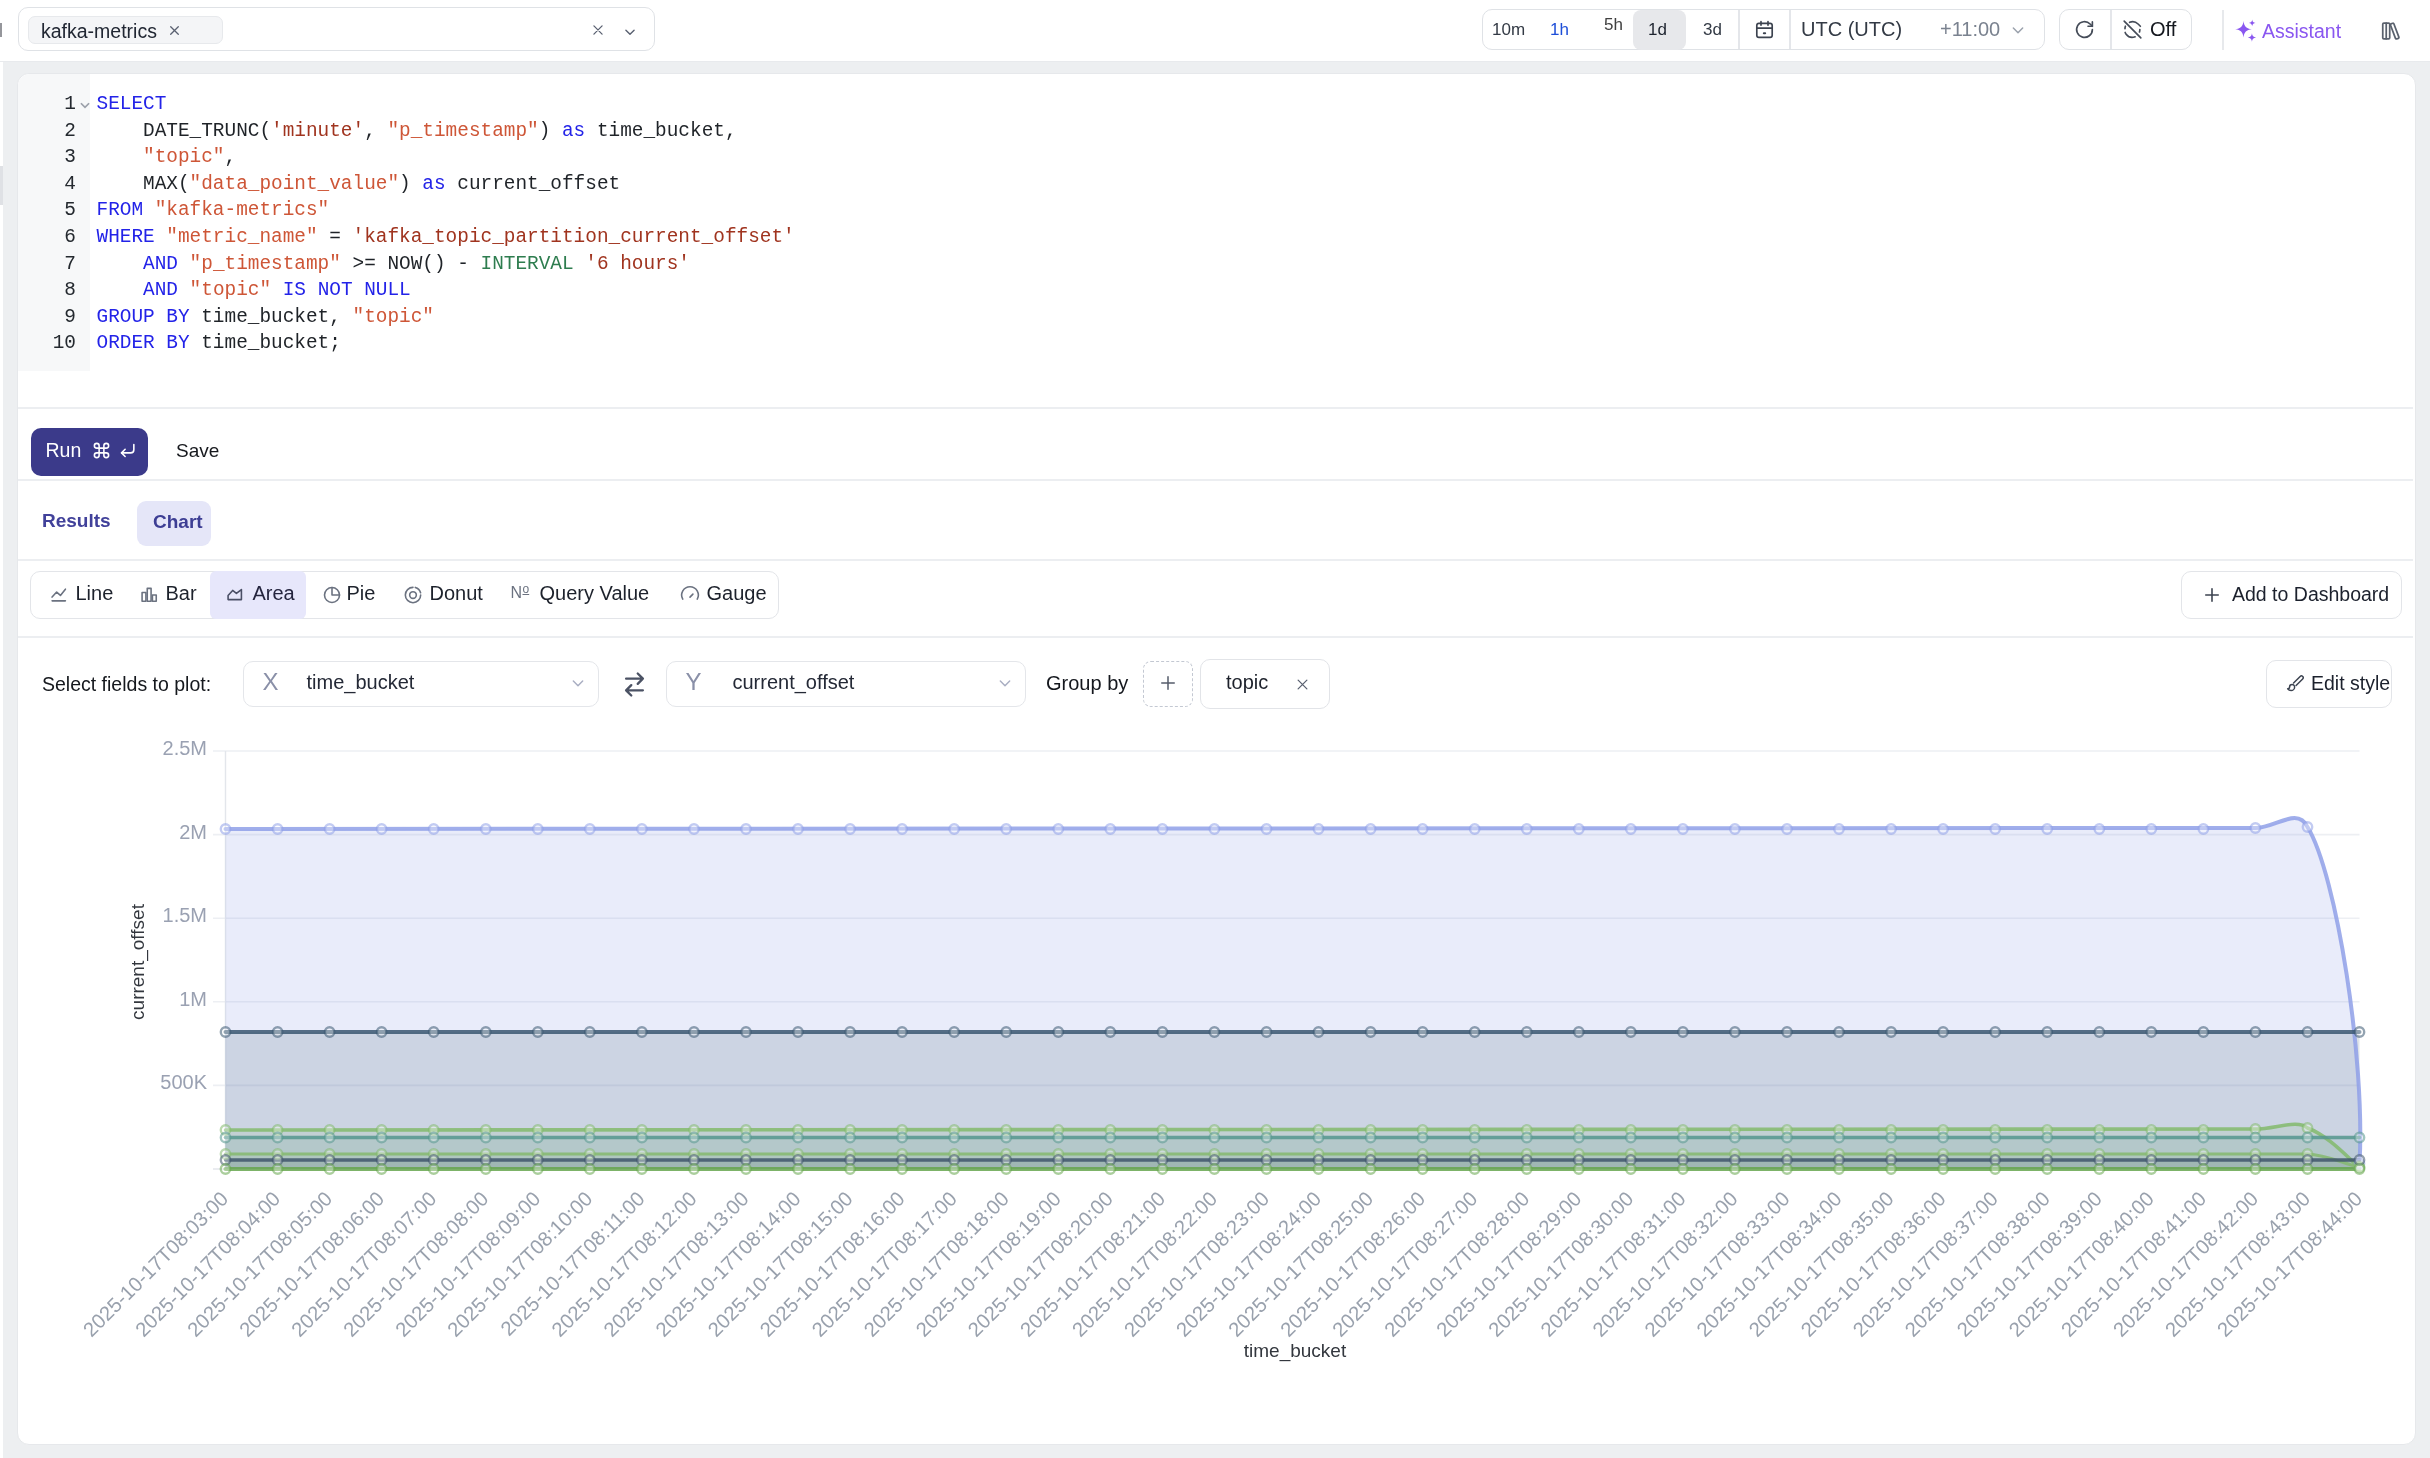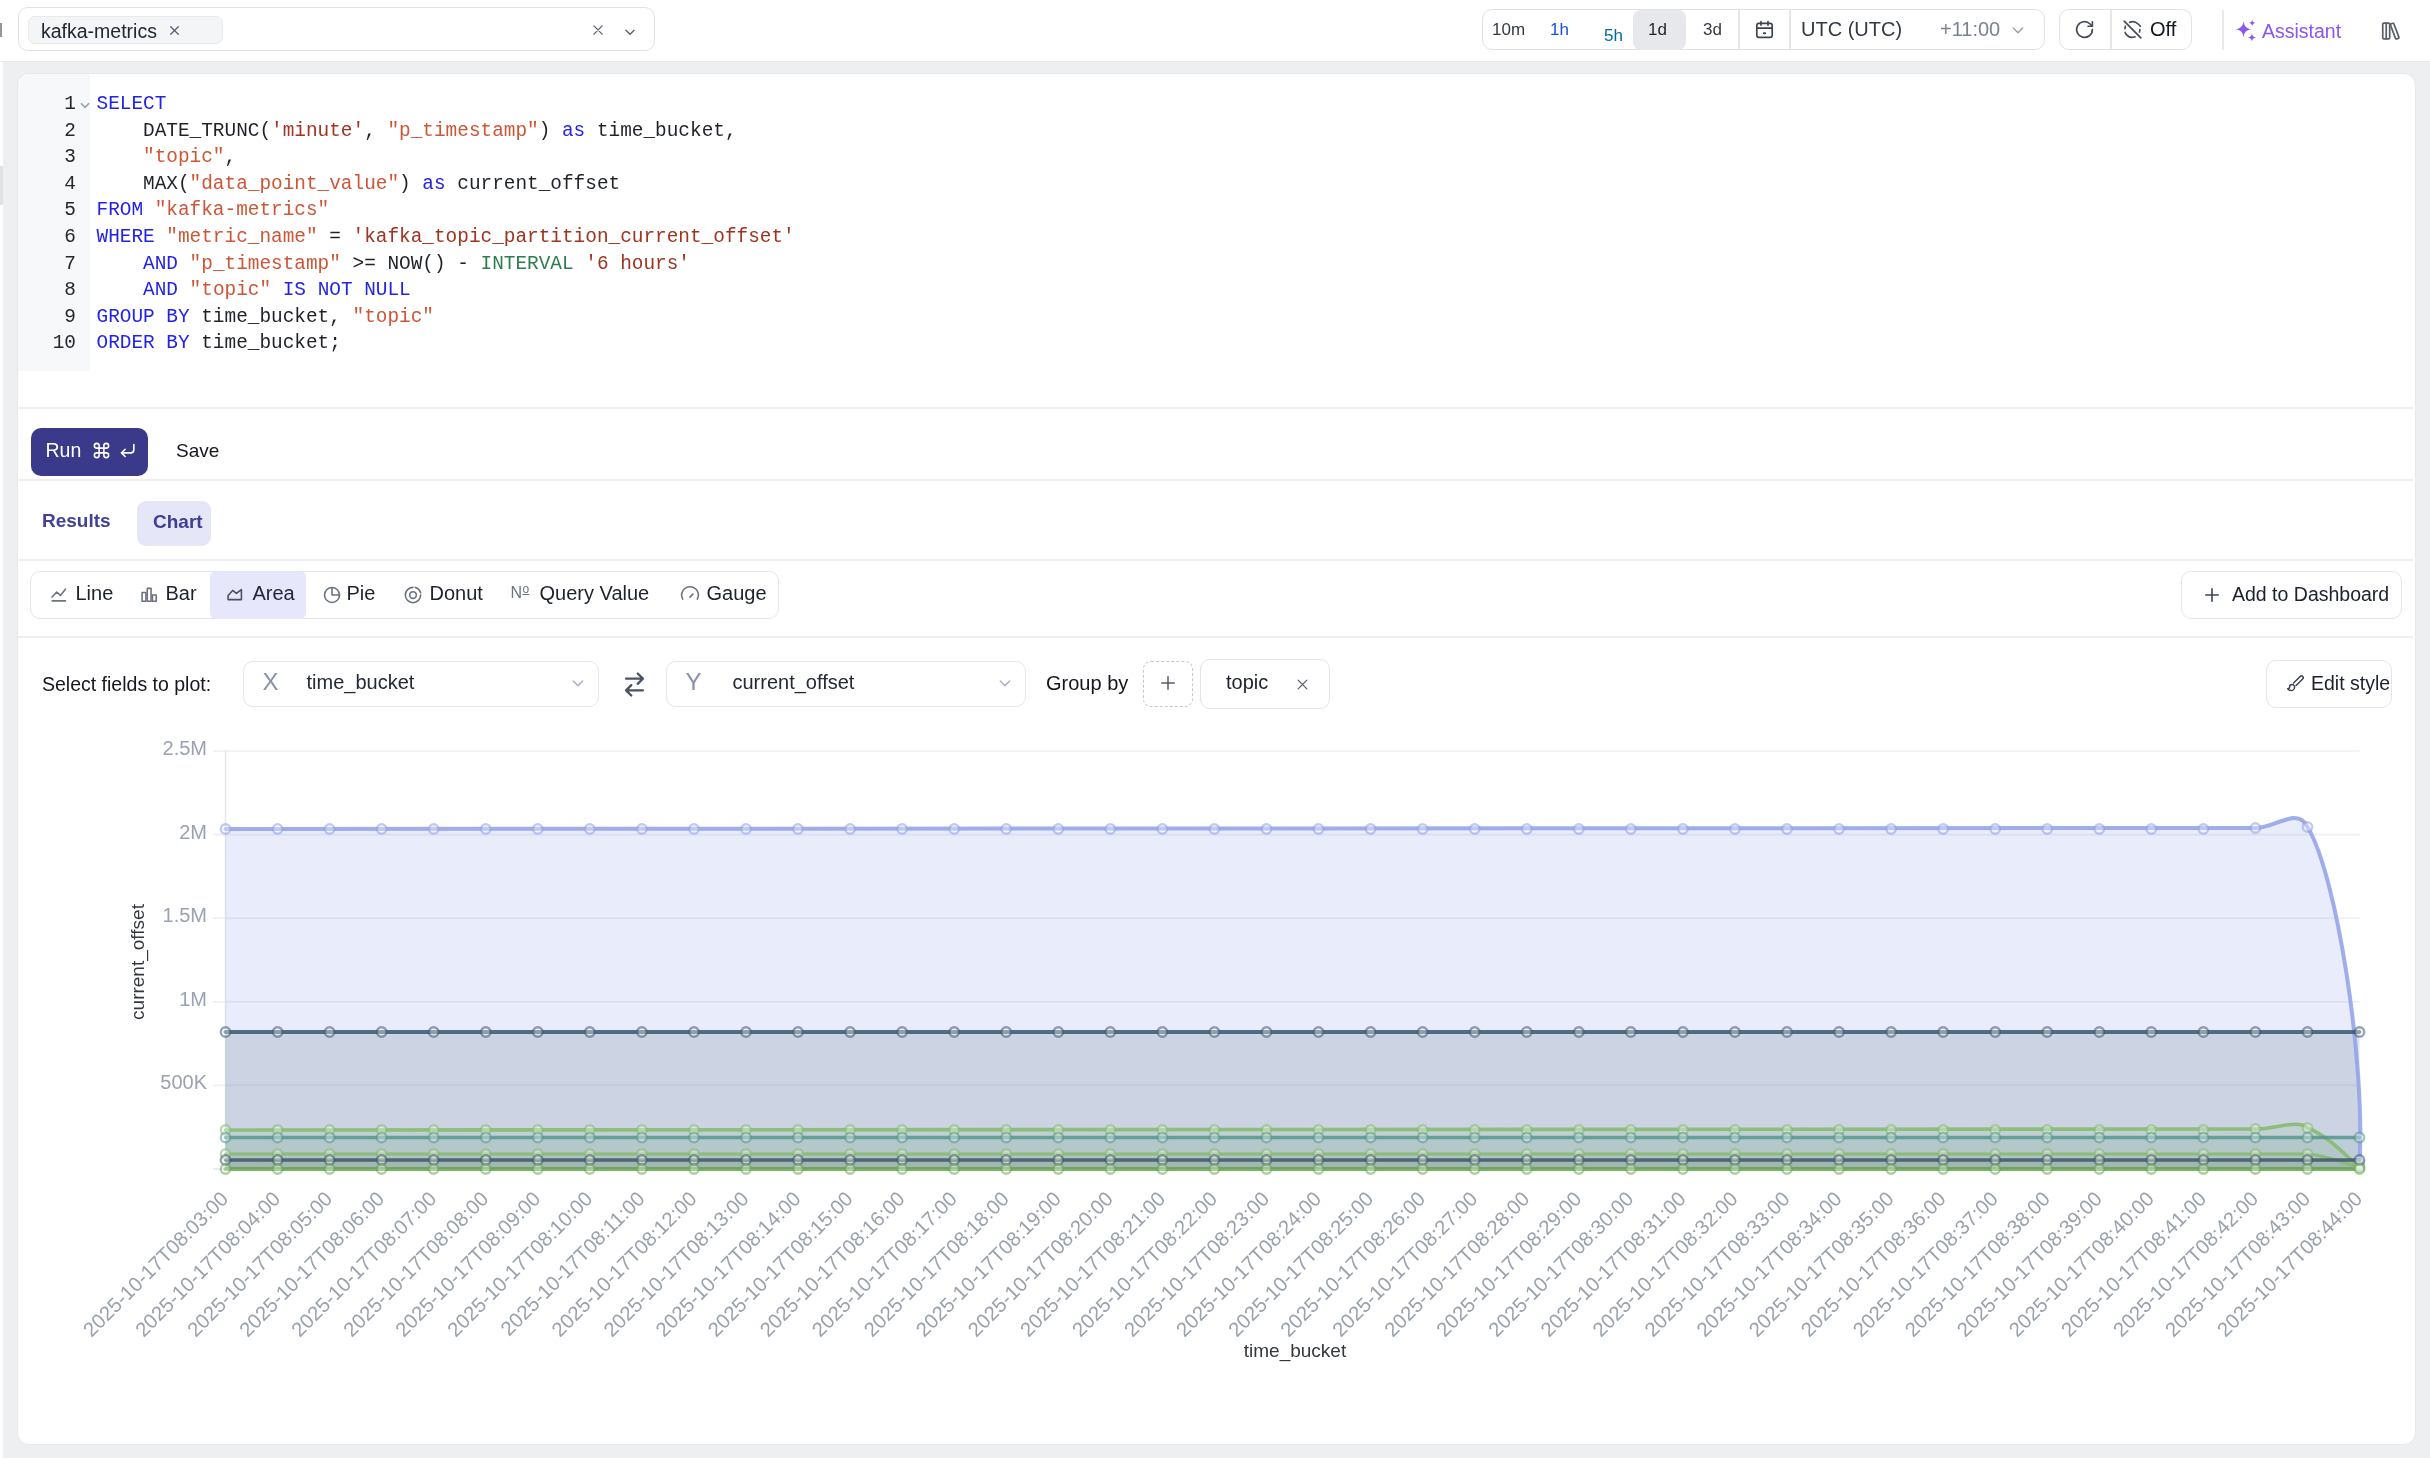--- a/index.html
+++ b/index.html
@@ -28,21 +28,21 @@
         <path d="M5 5 19 19M19 5 5 19"></path>
       </svg>
     <svg style="position:absolute;left:604px;top:17px" width="14" height="14" viewBox="0 0 24 24" fill="none" stroke="#596070" stroke-width="2.4" stroke-linecap="round" stroke-linejoin="round">
         <path d="M5 9l7 7 7-7"></path>
       </svg>
   </div>
 
   <div class="sel" style="left:1482px;top:9px;width:563px;height:41px">
     <span class="t" style="left:9px;top:10px;font-size:17px;color:#333A45">10m</span>
     <span class="t" style="left:67px;top:10px;font-size:17px;color:#1d4ed8">1h</span>
-    <span class="t" style="left:121px;top:16px;font-size:17px;color:#0369a1">5h</span>
+    <span class="t" style="left:121px;top:5px;font-size:17px;color:#404040">5h</span>
     <div style="position:absolute;left:150px;top:-0.5px;width:53px;height:40px;background:#E7E8EB;border-radius:8px"></div>
     <span class="t" style="left:165px;top:10px;font-size:17px;color:#1D232E">1d</span>
     <span class="t" style="left:220px;top:10px;font-size:17px;color:#333A45">3d</span>
     <div class="vline" style="left:255px;top:0;height:39px"></div>
     <svg style="position:absolute;left:271px;top:9px" width="21" height="21" viewBox="0 0 24 24" fill="none" stroke="#3C434F" stroke-width="1.9" stroke-linecap="round" stroke-linejoin="round">
         <rect x="3.2" y="5" width="17.6" height="16" rx="2.4"></rect>
         <path d="M8 3v4M16 3v4M3.2 10.4h17.6"></path>
         <path d="M11.3 16.2h1.4" stroke-width="2.4"></path>
       </svg>
     <div class="vline" style="left:306px;top:0;height:39px"></div>

